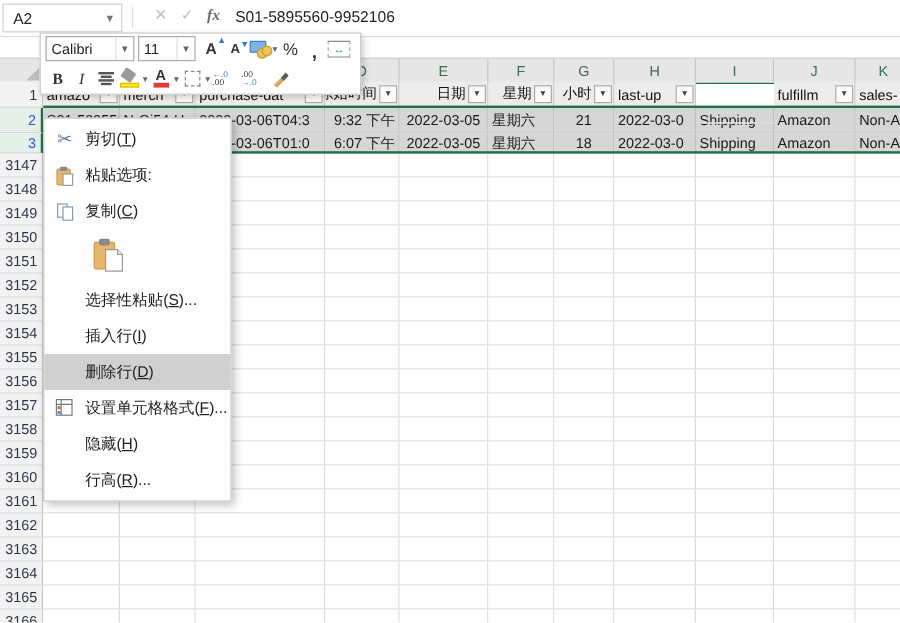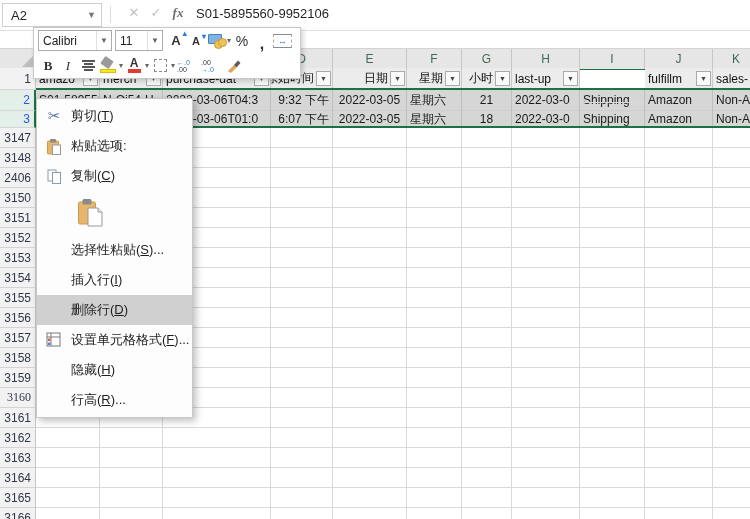--- a/index.html
+++ b/index.html
@@ -230,21 +230,21 @@
         <div class="cell al-right" style="width: 62px;"></div>
         <div class="cell al-center" style="width: 74px;"></div>
         <div class="cell al-left" style="width: 55px;"></div>
         <div class="cell al-center" style="width: 50px;"></div>
         <div class="cell al-left" style="width: 68px;"></div>
         <div class="cell al-left" style="width: 65px;"></div>
         <div class="cell al-left" style="width: 68px;"></div>
         <div class="cell al-left" style="width: 47px;"></div>
       </div>
       <div class="grow erow" style="height: 20px;">
-        <div class="rowhead" style="height: 20px;">2406</div>
+        <div class="rowhead" style="height: 20px;">3149</div>
         <div class="cell al-left" style="width: 64px;"></div>
         <div class="cell al-left" style="width: 63px;"></div>
         <div class="cell al-left" style="width: 108px;"></div>
         <div class="cell al-right" style="width: 62px;"></div>
         <div class="cell al-center" style="width: 74px;"></div>
         <div class="cell al-left" style="width: 55px;"></div>
         <div class="cell al-center" style="width: 50px;"></div>
         <div class="cell al-left" style="width: 68px;"></div>
         <div class="cell al-left" style="width: 65px;"></div>
         <div class="cell al-left" style="width: 68px;"></div>
@@ -384,21 +384,21 @@
         <div class="cell al-right" style="width: 62px;"></div>
         <div class="cell al-center" style="width: 74px;"></div>
         <div class="cell al-left" style="width: 55px;"></div>
         <div class="cell al-center" style="width: 50px;"></div>
         <div class="cell al-left" style="width: 68px;"></div>
         <div class="cell al-left" style="width: 65px;"></div>
         <div class="cell al-left" style="width: 68px;"></div>
         <div class="cell al-left" style="width: 47px;"></div>
       </div>
       <div class="grow erow" style="height: 20px;">
-        <div class="rowhead" style="height: 20px; font-family: Liberation Serif, serif;">3160</div>
+        <div class="rowhead" style="height: 20px;">3160</div>
         <div class="cell al-left" style="width: 64px;"></div>
         <div class="cell al-left" style="width: 63px;"></div>
         <div class="cell al-left" style="width: 108px;"></div>
         <div class="cell al-right" style="width: 62px;"></div>
         <div class="cell al-center" style="width: 74px;"></div>
         <div class="cell al-left" style="width: 55px;"></div>
         <div class="cell al-center" style="width: 50px;"></div>
         <div class="cell al-left" style="width: 68px;"></div>
         <div class="cell al-left" style="width: 65px;"></div>
         <div class="cell al-left" style="width: 68px;"></div>

